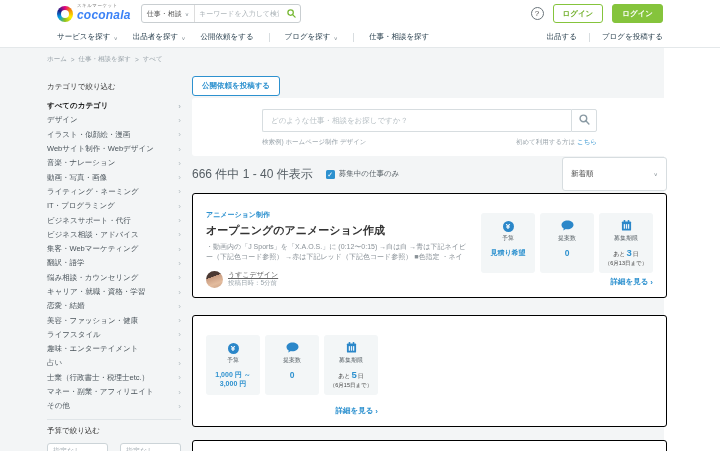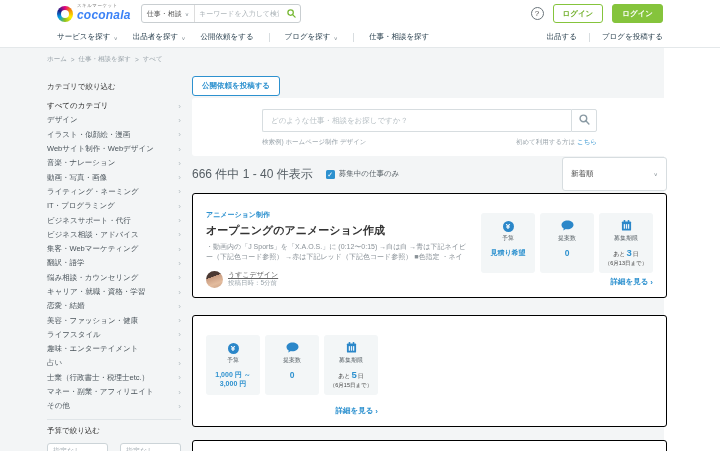--- a/index.html
+++ b/index.html
@@ -38,21 +38,21 @@
   
   .content { position:absolute; top:48px; left:0; width:664px; height:403px; background:#f3f5f6; }
   .breadcrumb { position:absolute; top:7px; left:47px; display:flex; gap:4px; align-items:center; font-size:6.5px; color:#97a1a8; }
   .bc-link { cursor:pointer; }
 
   
   .sidebar { position:absolute; left:47px; top:34px; width:134px; }
   .side-title { font-size:7.5px; color:#333; margin-bottom:7px; }
   .cat-item { height:14.3px; display:flex; align-items:center; justify-content:space-between; font-size:7.5px; color:#4a545b; cursor:pointer; white-space:nowrap; }
   .cat-item .chev { color:#b3bcc1; font-size:8px; }
-  .cat-item.active { font-weight:normal; color:#222; }
+  .cat-item.active { font-weight:bold; color:#222; }
   .side-divider { border-top:1px solid #e0e5e8; margin:5px 0 6px; }
   .budget-row { display:flex; align-items:center; gap:4px; margin-top:6px; }
   .b-select { flex:1; height:17px; border:1px solid #ccd4d8; border-radius:3px; background:#fff; display:flex; align-items:center; justify-content:space-between; padding:0 5px; font-size:7px; color:#a9b2b8; cursor:pointer; }
   .tilde { font-size:7px; color:#888; }
 
   
   .main { position:absolute; left:192px; top:0; width:475px; height:403px; }
   .title-row { position:absolute; top:28px; left:0; right:0; display:flex; align-items:center; justify-content:space-between; }
   .page-title { font-size:11.5px; color:#333; }
   .page-title b { font-size:13px; }

